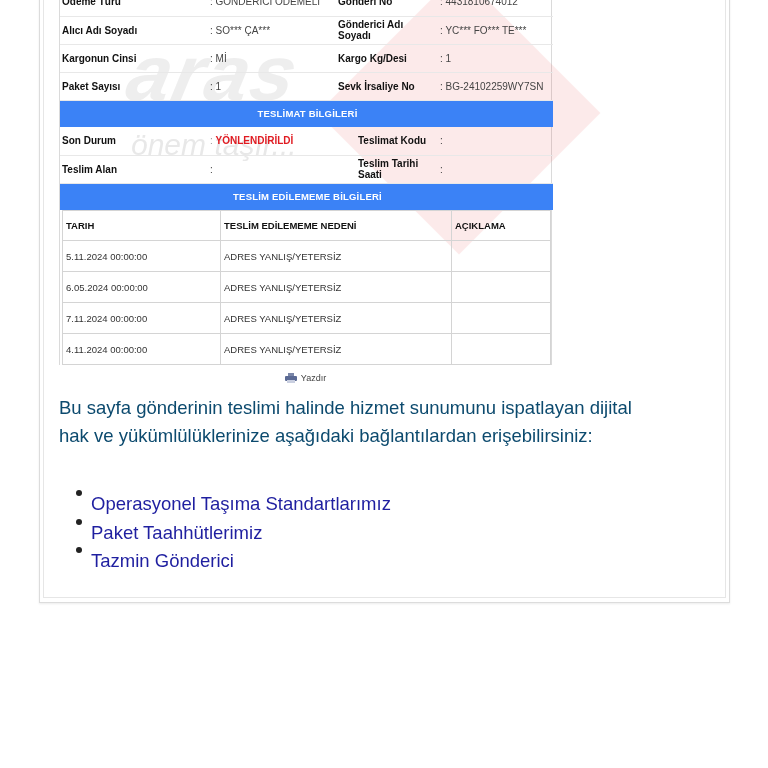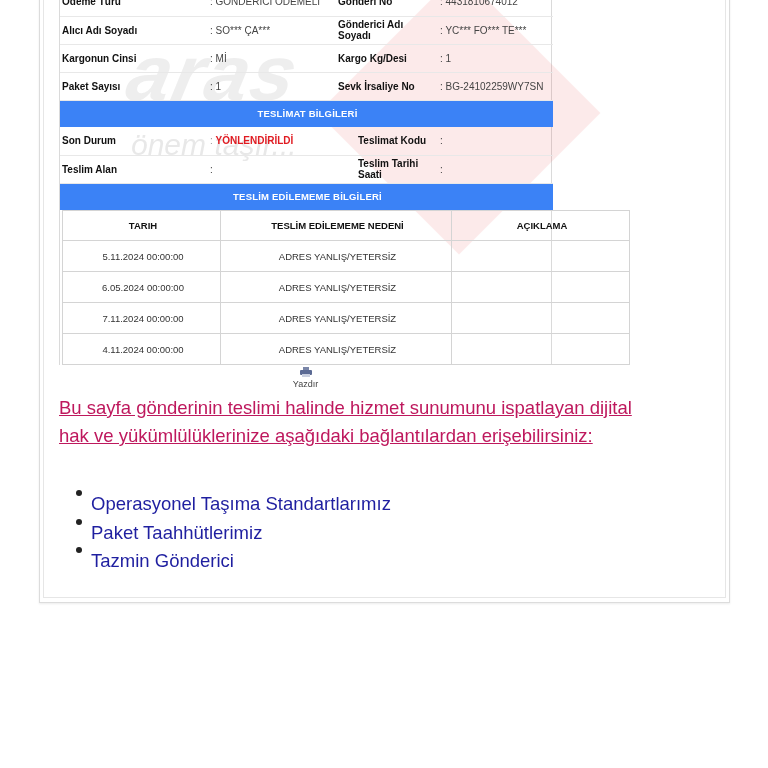--- a/index.html
+++ b/index.html
@@ -36,34 +36,34 @@
     table.info td { height: 28px; border-bottom: 1px solid #e8e8e8; vertical-align: middle; padding-left: 2px; }
     table.info td.lbl { font-weight: bold; color: #111; }
     table.info td.val { color: #444; }
     table.info td.val.red { color: #e01b22; font-weight: bold; }
     table.info tr.hdr td {
       background: #3b82f6; color: #ffffff; font-weight: bold; text-align: center;
       font-size: 9.5px; height: 27px; letter-spacing: 0.2px; border-bottom: none;
     }
     .info-frame { border-left: 1px solid #dadada; border-right: 1px solid #dadada; }
 
-    table.hist { width: 568px; margin-left: 2px; border-collapse: collapse; font-size: 9.5px; position: relative; text-align: center; }
+    table.hist { width: 489px; margin-left: 2px; border-collapse: collapse; font-size: 9.5px; position: relative; }
     table.hist td { border: 1px solid #d4d4d4; height: 31px; padding-left: 3px; color: #333; vertical-align: middle; }
     table.hist tr.th td { font-weight: bold; color: #111; height: 30px; }
 
     .print-link {
       display: flex; align-items: center; justify-content: center; gap: 4px;
-      height: 22px; font-size: 9px; color: #444; margin-top: 2px; cursor: pointer; flex-direction: column;
+      height: 22px; font-size: 9px; color: #444; margin-top: 2px; cursor: pointer;
     }
     .printer-icon { width: 12px; height: 10px; position: relative; display: inline-block; }
     .printer-icon .top { position: absolute; left: 3px; top: 0; width: 6px; height: 3px; background: #7a86a8; }
     .printer-icon .body { position: absolute; left: 0; top: 3px; width: 12px; height: 5px; background: #5b6a94; border-radius: 1px; }
     .printer-icon .tray { position: absolute; left: 2px; top: 7px; width: 8px; height: 3px; background: #c9cfe0; }
 
-    .notice { position: absolute; left: 59px; top: 394px; width: 640px; font-size: 18.5px; line-height: 28px; color: #be185d; text-decoration: underline; }
+    .notice { position: absolute; left: 59px; top: 394px; width: 640px; font-size: 18.5px; line-height: 28px; color: #0c4a6e; }
     .links { position: absolute; left: 76px; top: 490px; font-size: 18.5px; line-height: 28.5px; list-style: none; }
     .links li { display: flex; align-items: flex-start; }
     .links .bullet { width: 6px; height: 6px; border-radius: 50%; background: #222; margin-right: 9px; }
     .links a { color: #1f1fa0; text-decoration: none; cursor: pointer; }
   </style>
 </head>
 <body>
 
 <div class="outer-card">
   <div class="inner-card"></div>

